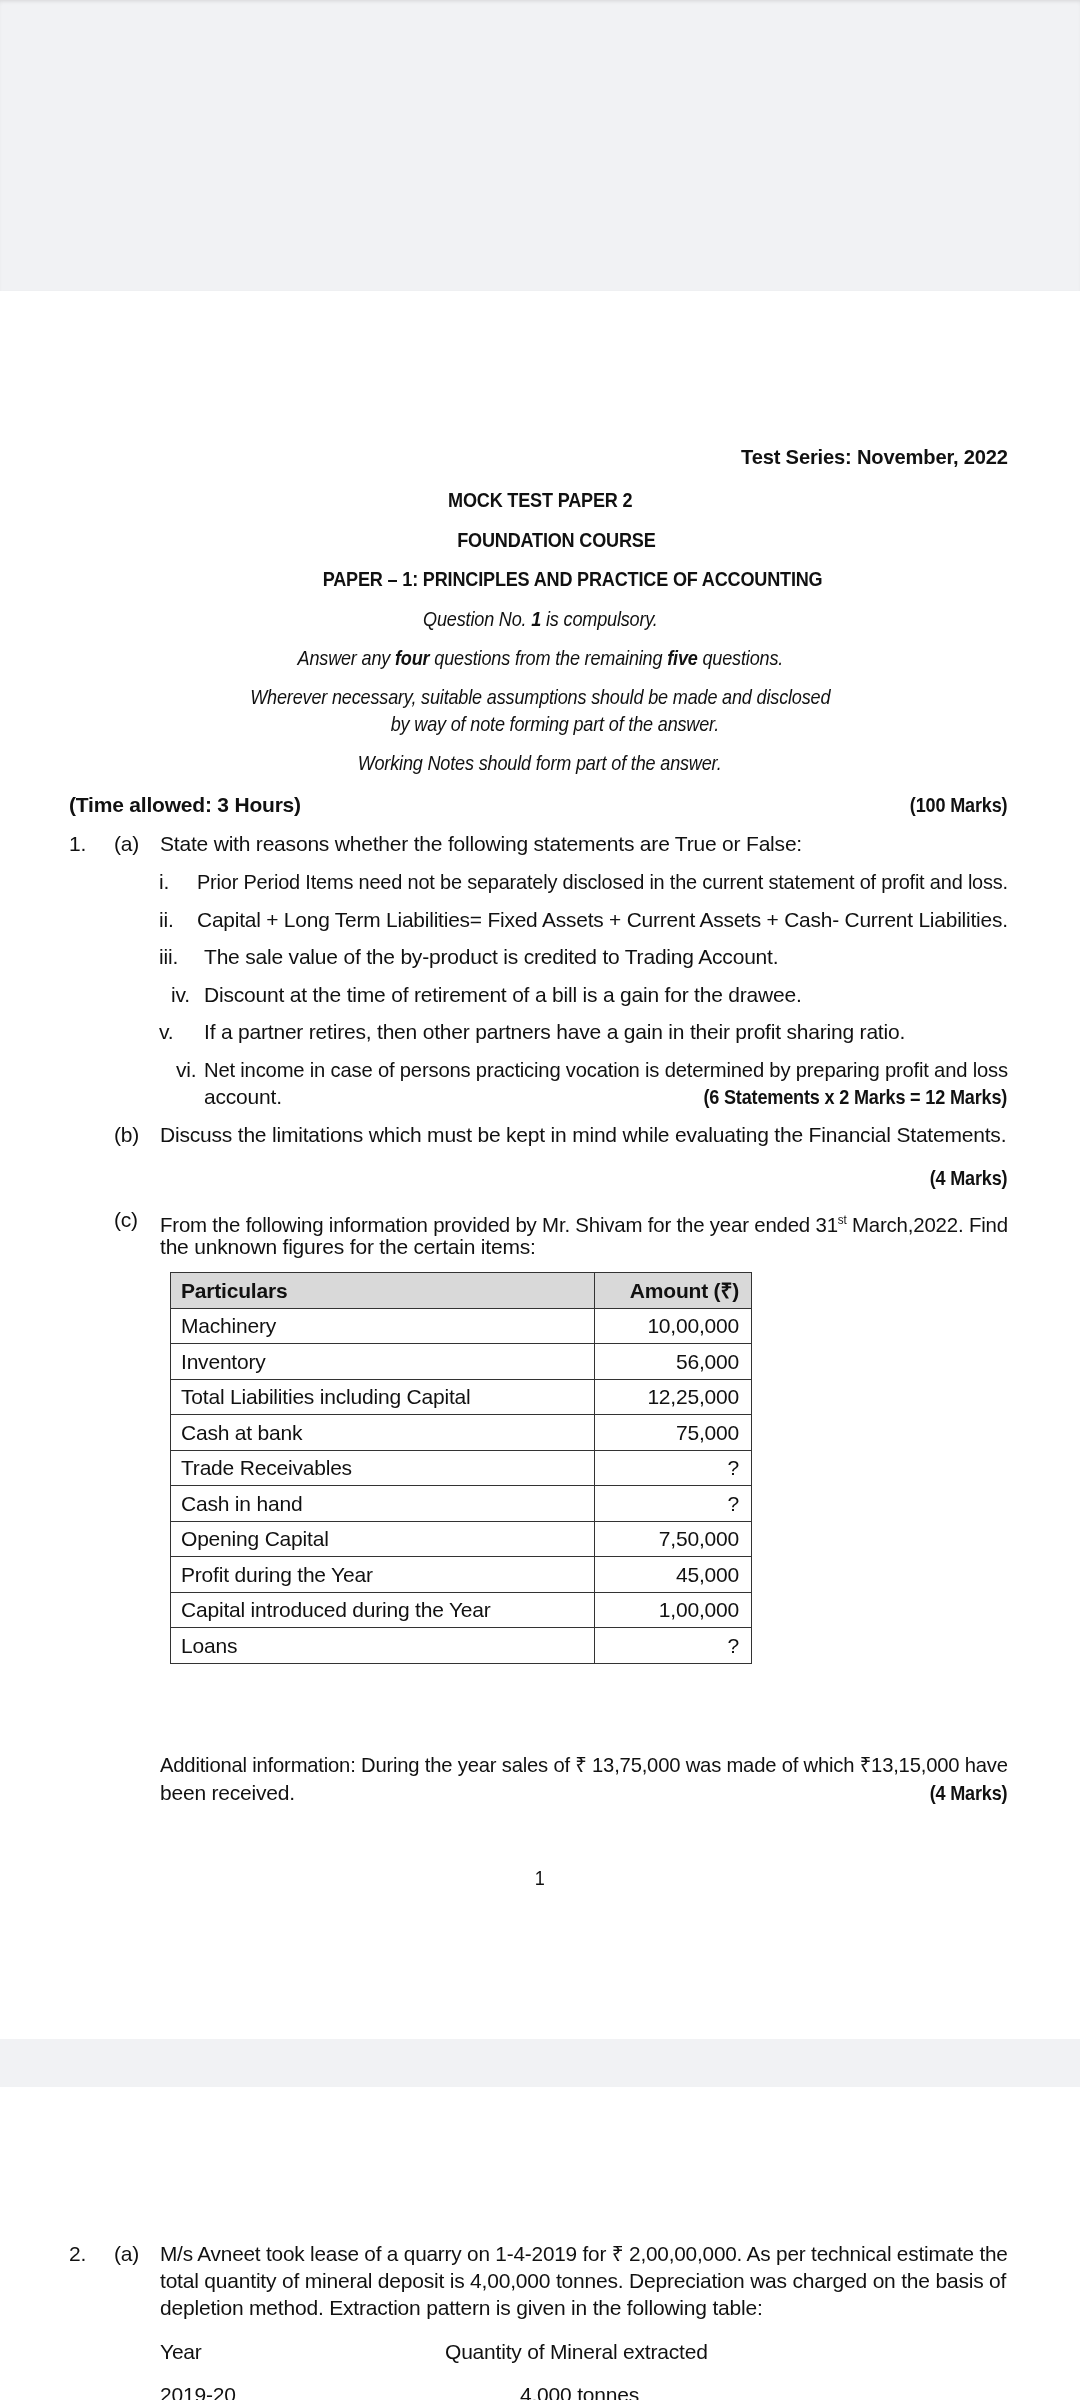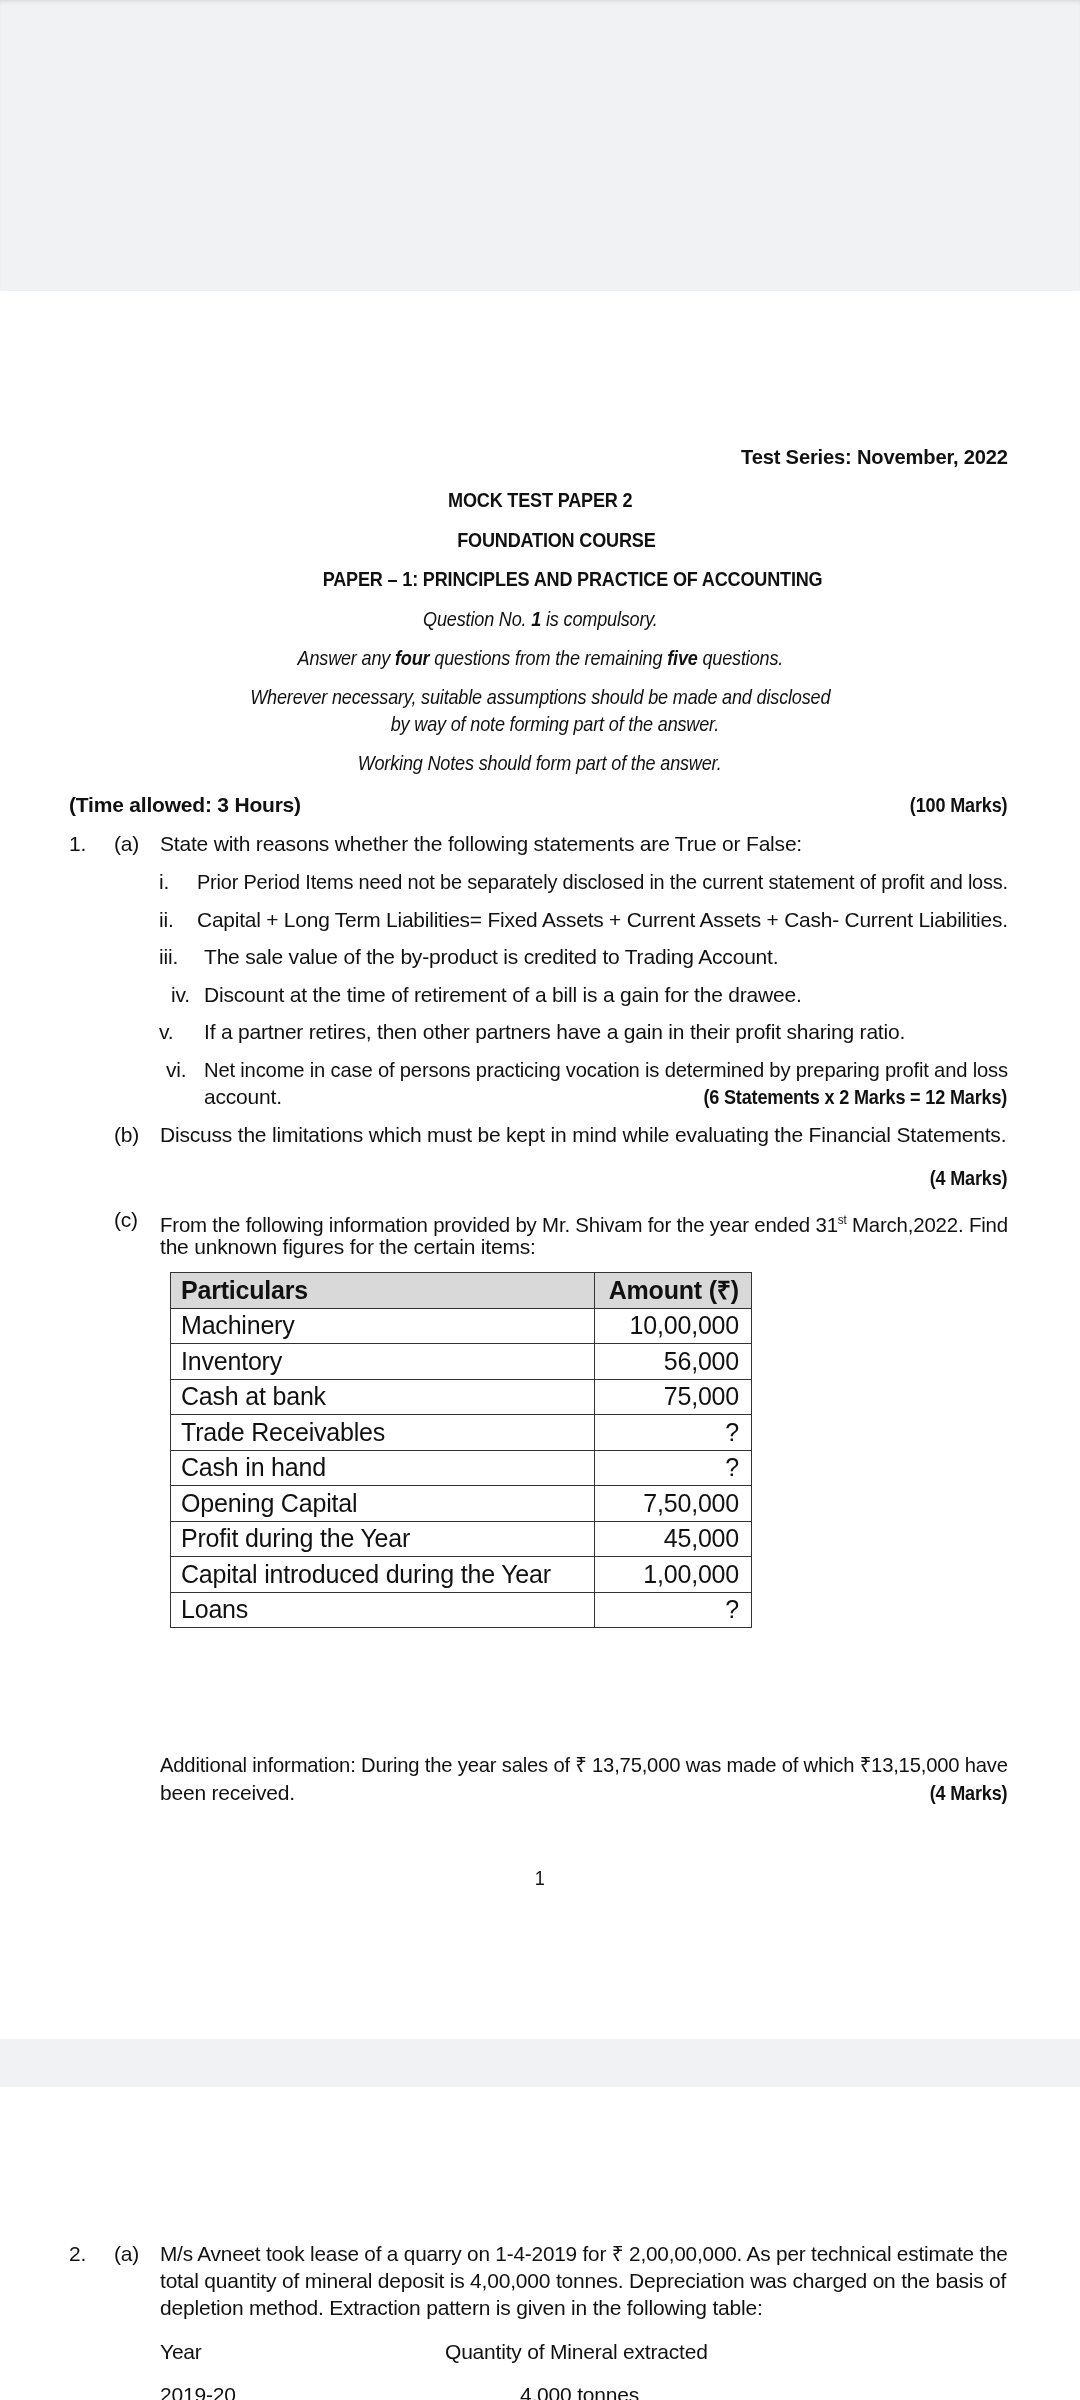--- a/index.html
+++ b/index.html
@@ -23,21 +23,21 @@
   .sep { position: absolute; left: 0; top: 2039px; width: 1080px; height: 48px; background: #f1f2f4; border-bottom: 1px solid #e4e5e7; }
 
   .t { position: absolute; font-size: 21px; line-height: 26px; white-space: nowrap; letter-spacing: -0.2px; transform-origin: left top; }
   .b { font-weight: bold; }
   .i { font-style: italic; }
   .c { left: 0; width: 1080px; text-align: center; }
   .r { text-align: right; }
 
   table.info {
     position: absolute; left: 170px; top: 1272px; width: 582px;
-    border-collapse: collapse; font-size: 25px;
+    border-collapse: collapse; font-size: 21px;
   }
   table.info td, table.info th {
     border: 1.5px solid #333; height: 34.5px; padding: 0 10px; line-height: 1;
     font-weight: normal; letter-spacing: -0.2px;
   }
   table.info th { background: #d9d9d9; font-weight: bold; text-align: left; }
   table.info th.amt, table.info td.amt { text-align: right; width: 134px; padding-right: 12px; }
   sup { font-size: 12px; }
 </style>
 </head>
@@ -70,21 +70,21 @@
 <div class="t" style="left:159px; top:869px;">i.</div>
 <div class="t" style="left: 197px; top: 869px; transform: scaleX(0.949649);">Prior Period Items need not be separately disclosed in the current statement of profit and loss.</div>
 <div class="t" style="left:159px; top:907px;">ii.</div>
 <div class="t" style="left: 197px; top: 907px; transform: scaleX(0.995092);">Capital + Long Term Liabilities= Fixed Assets + Current Assets + Cash- Current Liabilities.</div>
 <div class="t" style="left:159px; top:944px;">iii.</div>
 <div class="t" style="left:204px; top:944px;">The sale value of the by-product is credited to Trading Account.</div>
 <div class="t" style="left:159px; top:982px;margin-left:12px;">iv.</div>
 <div class="t" style="left:204px; top:982px;">Discount at the time of retirement of a bill is a gain for the drawee.</div>
 <div class="t" style="left:159px; top:1019px;">v.</div>
 <div class="t" style="left:204px; top:1019px;">If a partner retires, then other partners have a gain in their profit sharing ratio.</div>
-<div class="t" style="left:166px; top:1057px;">vi.</div>
+<div class="t" style="left:176px; top:1057px;">vi.</div>
 <div class="t" style="left: 204px; top: 1057px; transform: scaleX(0.962874);">Net income in case of persons practicing vocation is determined by preparing profit and loss</div>
 <div class="t" style="left:204px; top:1084px;">account.</div>
 <div class="t b r" style="right: 73px; top: 1084px; transform: scaleX(0.86); transform-origin: right top;">(6 Statements x 2 Marks = 12 Marks)</div>
 
 <div class="t" style="left:114px; top:1122px;">(b)</div>
 <div class="t" style="left:160px; top:1122px;">Discuss the limitations which must be kept in mind while evaluating the Financial Statements.</div>
 <div class="t b r" style="right: 73px; top: 1165px; transform: scaleX(0.86); transform-origin: right top;">(4 Marks)</div>
 
 <div class="t" style="left:114px; top:1207px;">(c)</div>
 <div class="t" style="left: 160px; top: 1207px; transform: scaleX(0.972477);"><span>From the following information provided by Mr. Shivam for the year ended 31</span><sup>st</sup><span> March,2022. Find</span></div>
@@ -98,20 +98,24 @@
     </tr>
   </thead>
   <tbody id="tbody">
       <tr>
         <td>Machinery</td>
         <td class="amt">10,00,000</td>
       </tr>
       <tr>
         <td>Inventory</td>
         <td class="amt">56,000</td>
+      </tr>
+      <tr>
+        <td>Total Liabilities including Capital</td>
+        <td class="amt">12,25,000</td>
       </tr>
       <tr>
         <td>Cash at bank</td>
         <td class="amt">75,000</td>
       </tr>
       <tr>
         <td>Trade Receivables</td>
         <td class="amt">?</td>
       </tr>
       <tr>

